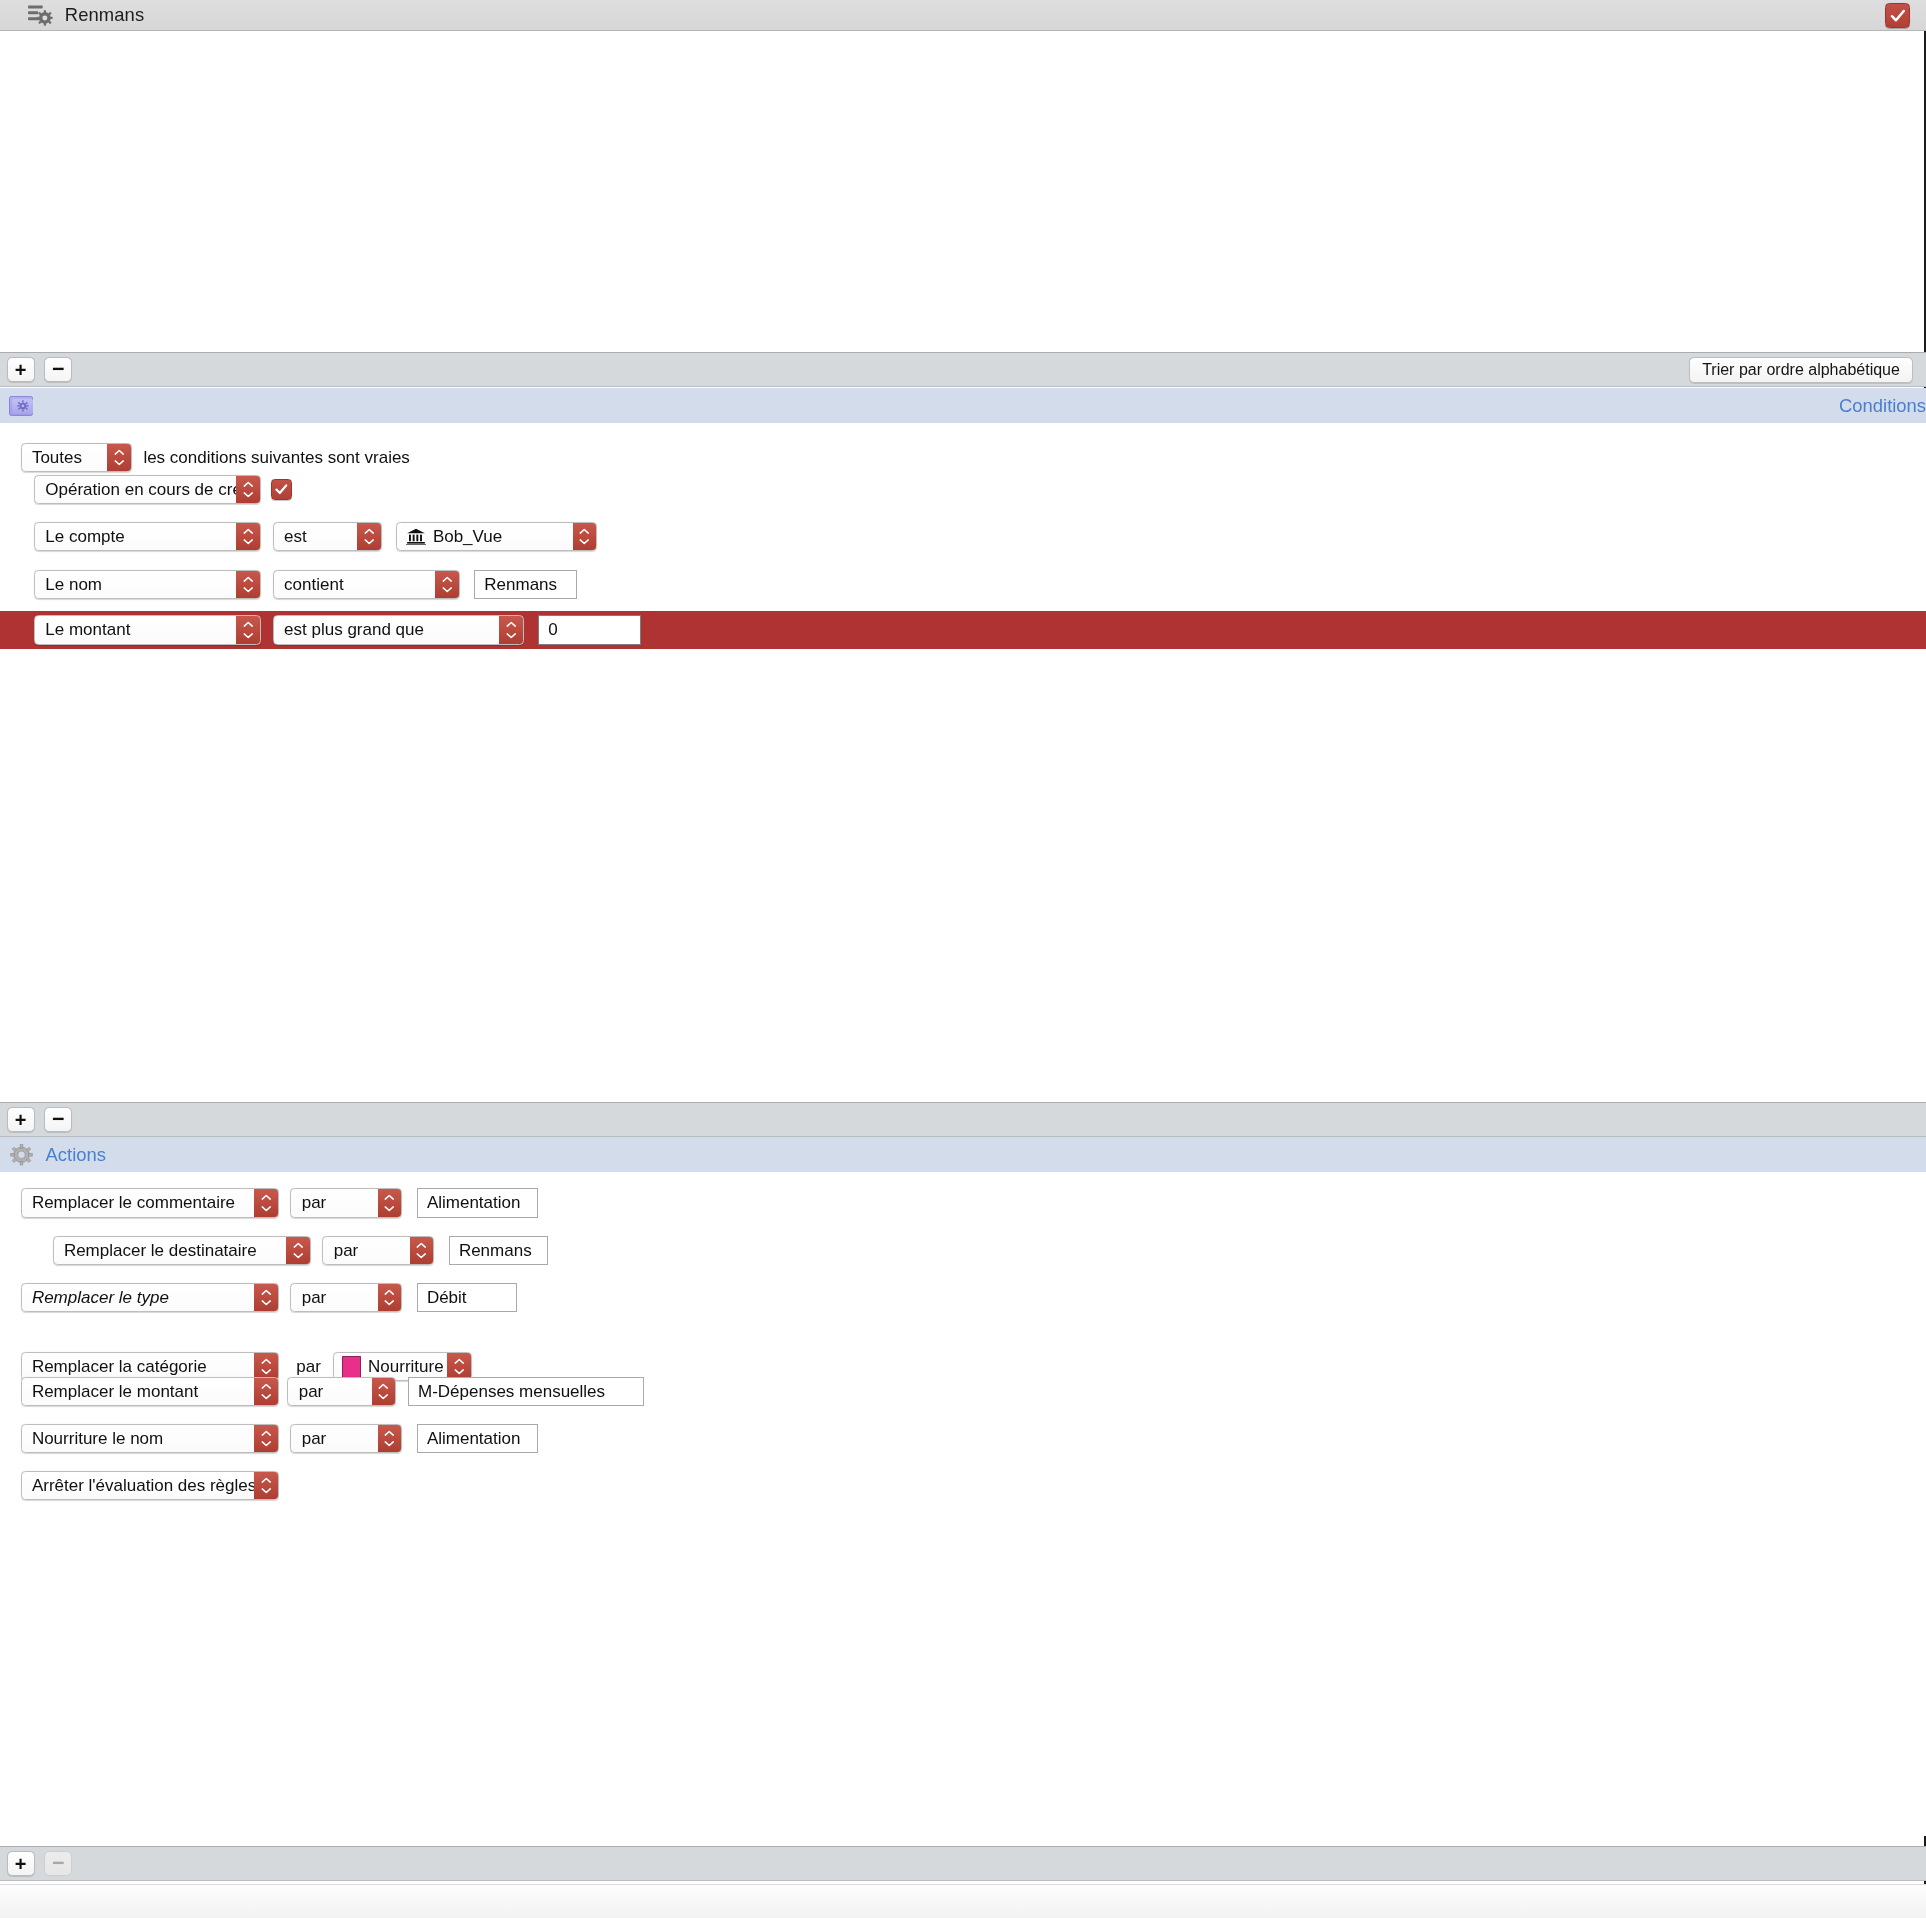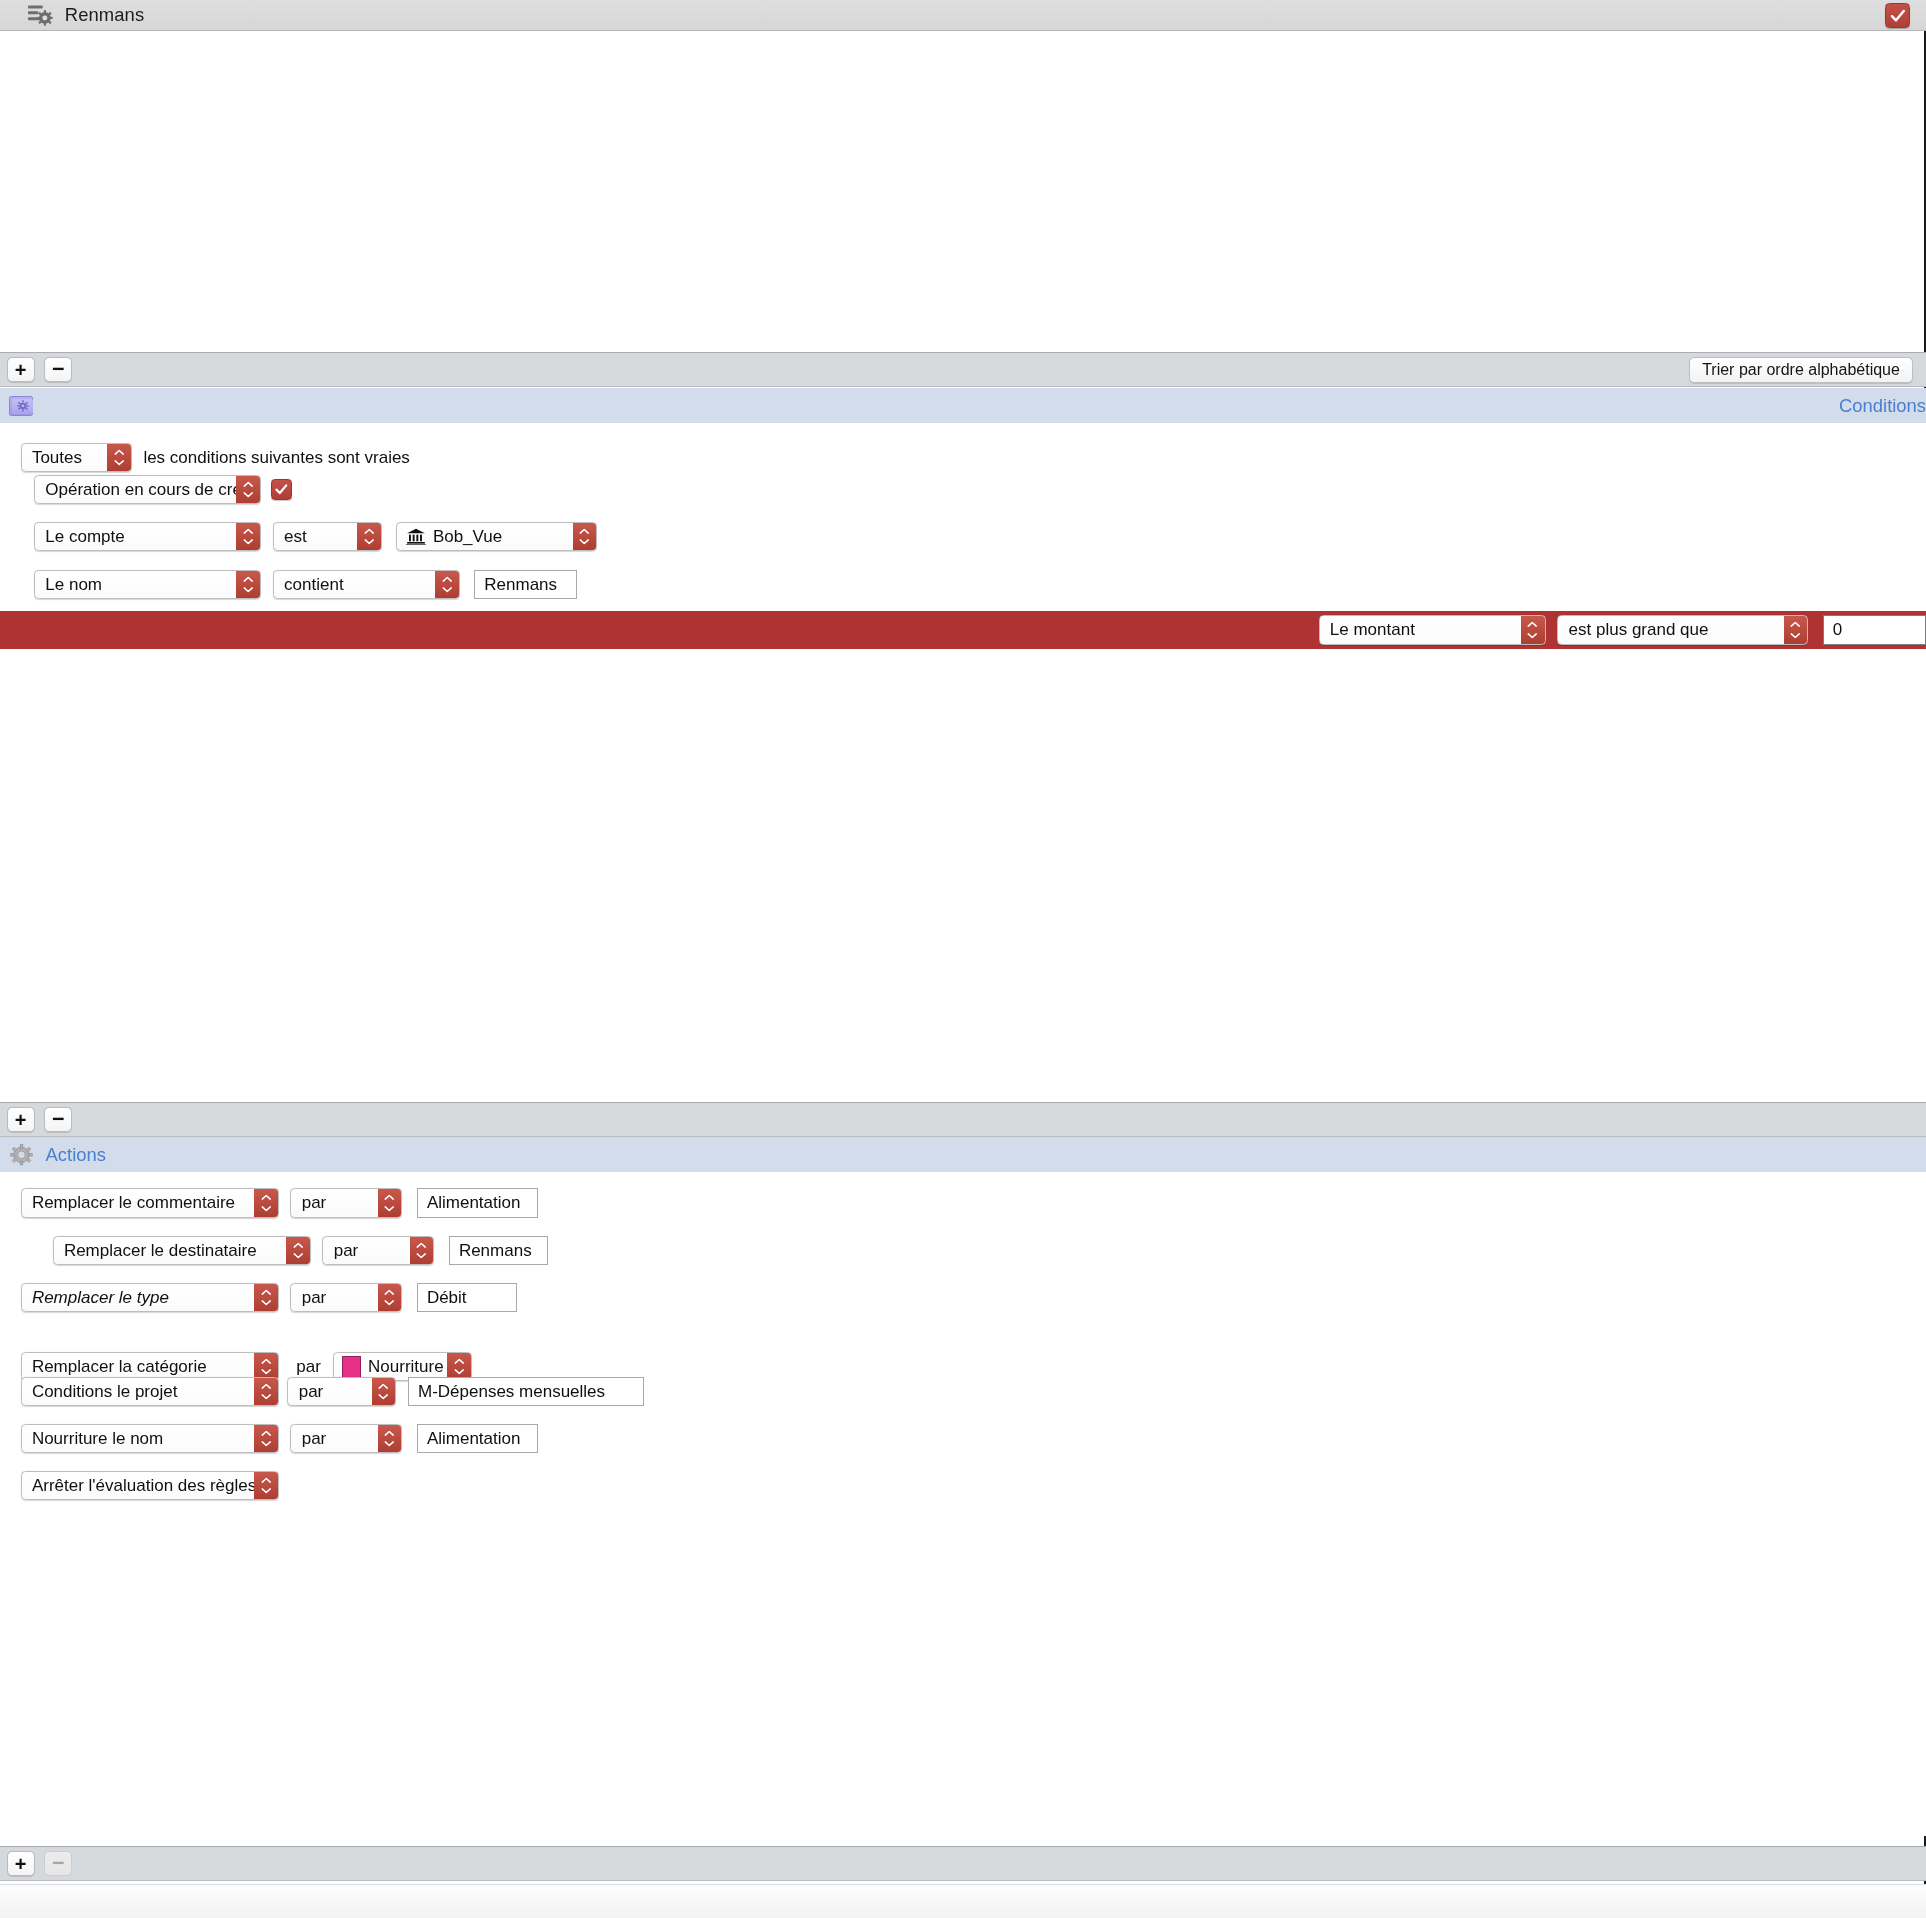--- a/index.html
+++ b/index.html
@@ -344,21 +344,21 @@
             </svg>
           <svg viewBox="0 0 17 11">
               <path d="M3 4 L8.5 9 L14 4" stroke="#fff" stroke-width="2.1" fill="none" stroke-linecap="round" stroke-linejoin="round"></path>
             </svg>
         </span>
       </div>
       <div class="gap-20"></div>
       <div class="field" style="width:103px;">Renmans</div>
     </div>
 
-    <div class="row selected" style="top:188px; height:38px;justify-content:flex-end;">
+    <div class="row selected" style="top:188px; height:38px;">
       <div class="indent-46"></div>
       <div class="popup" style="width:227px;">
         <span class="ptext">Le montant</span>
         <span class="stepper">
           <svg viewBox="0 0 17 11">
               <path d="M3 7 L8.5 2 L14 7" stroke="#fff" stroke-width="2.1" fill="none" stroke-linecap="round" stroke-linejoin="round"></path>
             </svg>
           <svg viewBox="0 0 17 11">
               <path d="M3 4 L8.5 9 L14 4" stroke="#fff" stroke-width="2.1" fill="none" stroke-linecap="round" stroke-linejoin="round"></path>
             </svg>
@@ -521,21 +521,21 @@
           <svg viewBox="0 0 17 11">
               <path d="M3 4 L8.5 9 L14 4" stroke="#fff" stroke-width="2.1" fill="none" stroke-linecap="round" stroke-linejoin="round"></path>
             </svg>
         </span>
       </div>
     </div>
 
     <div class="row" style="top:202px;">
       <div class="indent-28"></div>
       <div class="popup" style="width:258px;">
-        <span class="ptext">Conditions le projet</span>
+        <span class="ptext">Remplacer le montant</span>
         <span class="stepper">
           <svg viewBox="0 0 17 11">
               <path d="M3 7 L8.5 2 L14 7" stroke="#fff" stroke-width="2.1" fill="none" stroke-linecap="round" stroke-linejoin="round"></path>
             </svg>
           <svg viewBox="0 0 17 11">
               <path d="M3 4 L8.5 9 L14 4" stroke="#fff" stroke-width="2.1" fill="none" stroke-linecap="round" stroke-linejoin="round"></path>
             </svg>
         </span>
       </div>
       <div class="gap-12"></div>

